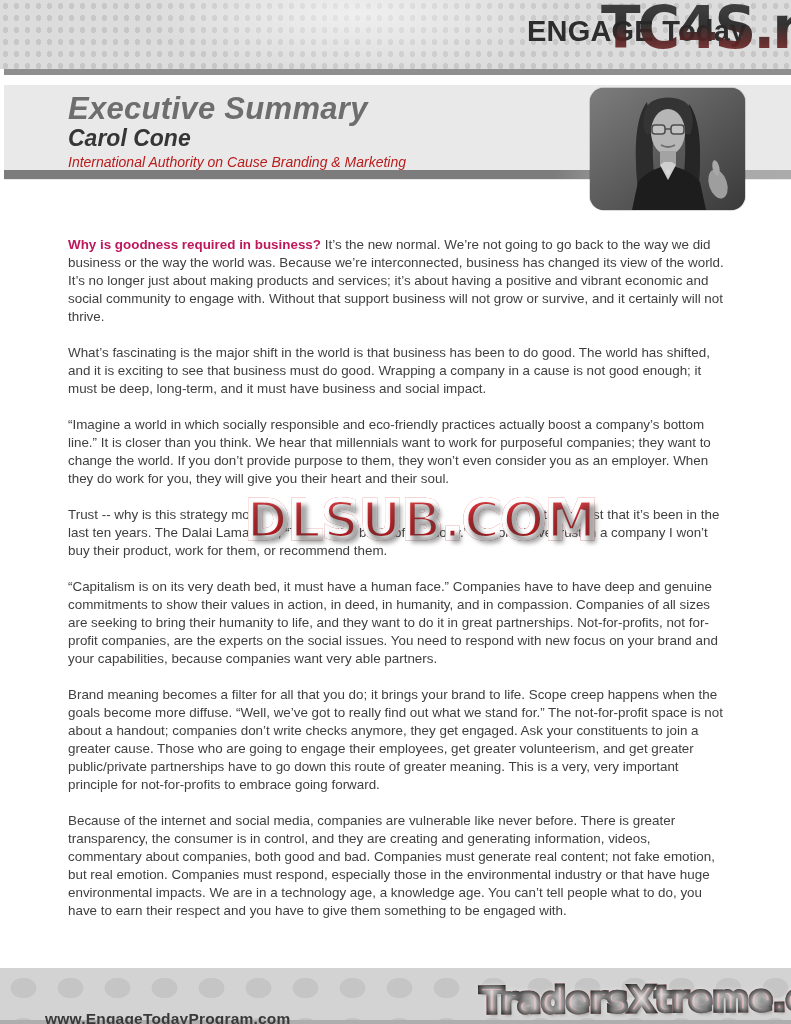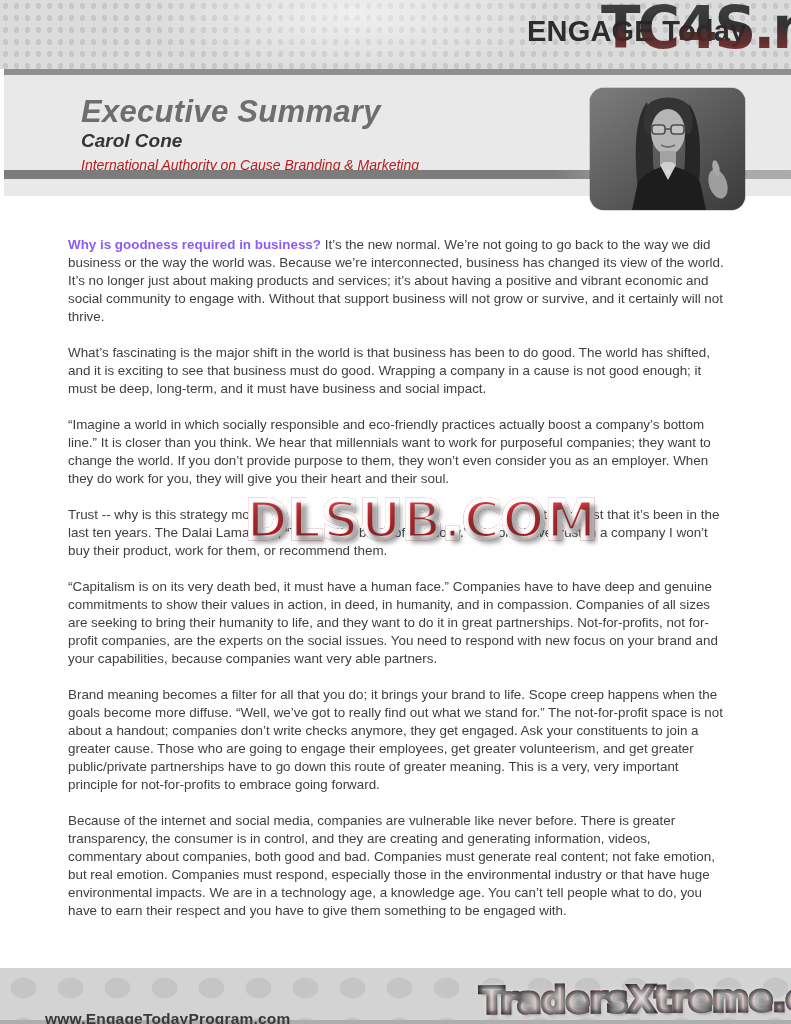--- a/index.html
+++ b/index.html
@@ -29,29 +29,29 @@
     font-size:58px;font-weight:800;letter-spacing:-3px;white-space:nowrap;
     background:linear-gradient(180deg,#3c3c3c 0%, #262626 45%, #5d2424 72%, #8a3c37 100%);
     -webkit-background-clip:text;background-clip:text;color:transparent;
     opacity:0.93;
     font-family:"DejaVu Sans", sans-serif;
     text-shadow:none;
   }
   
   .bar1{position:absolute;top:69px;left:4px;right:0;height:6px;background:#8f8f8f;}
   .titlepanel{
-    position:absolute;top:75px;left:4px;right:0;height:95px;
-    background:#e9e9e9;padding:13px;overflow:visible;
+    position:absolute;top:85px;left:4px;right:0;height:95px;
+    background:#e9e9e9;padding:0;overflow:visible;
   }
   .titlepanel h1{
     margin:7px 0 0 64px;font-size:31px;line-height:33px;
     font-style:italic;font-weight:700;color:#6e6e6e;letter-spacing:0.3px;
   }
   .titlepanel h2{
-    margin:0 0 0 64px;font-size:19px;line-height:26px;
+    margin:0 0 0 64px;font-size:23px;line-height:26px;
     font-style:italic;font-weight:700;color:#363636;
   }
   .subtitle{
     margin:3px 10px 0 64px;font-size:14px;font-style:italic;color:#b91c1c;
   }
   .bar2{
     position:absolute;top:170px;left:4px;right:0;height:9px;
     background:linear-gradient(90deg,#7c7c7c 0%,#7c7c7c 70%,#a6a6a6 80%,#ababab 100%);
   }
   
@@ -60,21 +60,21 @@
     border-radius:14px;overflow:hidden;background:#4c4c4c;
     box-shadow:0 0 0 1px rgba(0,0,0,0.15);
   }
   .photo svg{display:block;}
   
   .content{
     position:absolute;top:236px;left:68px;width:657px;
     font-size:13.4px;line-height:18px;color:#3f3f3f;
   }
   .content p{margin:0 0 18px 0;}
-  .content strong{font-weight:700;color:#8b5cf6;margin-top:46px;}
+  .content strong{font-weight:700;color:#be185d;margin-top:46px;}
   .covered-gap{display:inline-block;width:280px;height:1px;}
   
   .wm-center{
     position:absolute;left:246px;top:491px;
     font-size:51px;font-weight:900;letter-spacing:1px;white-space:nowrap;
     font-family:"DejaVu Sans", sans-serif;
     color:#c91e24;
     background:linear-gradient(180deg,#e04a4e 0%, #c91e24 48%, #a31418 100%);
     -webkit-background-clip:text;background-clip:text;-webkit-text-fill-color:transparent;
     -webkit-text-stroke:5px #ffffff;

